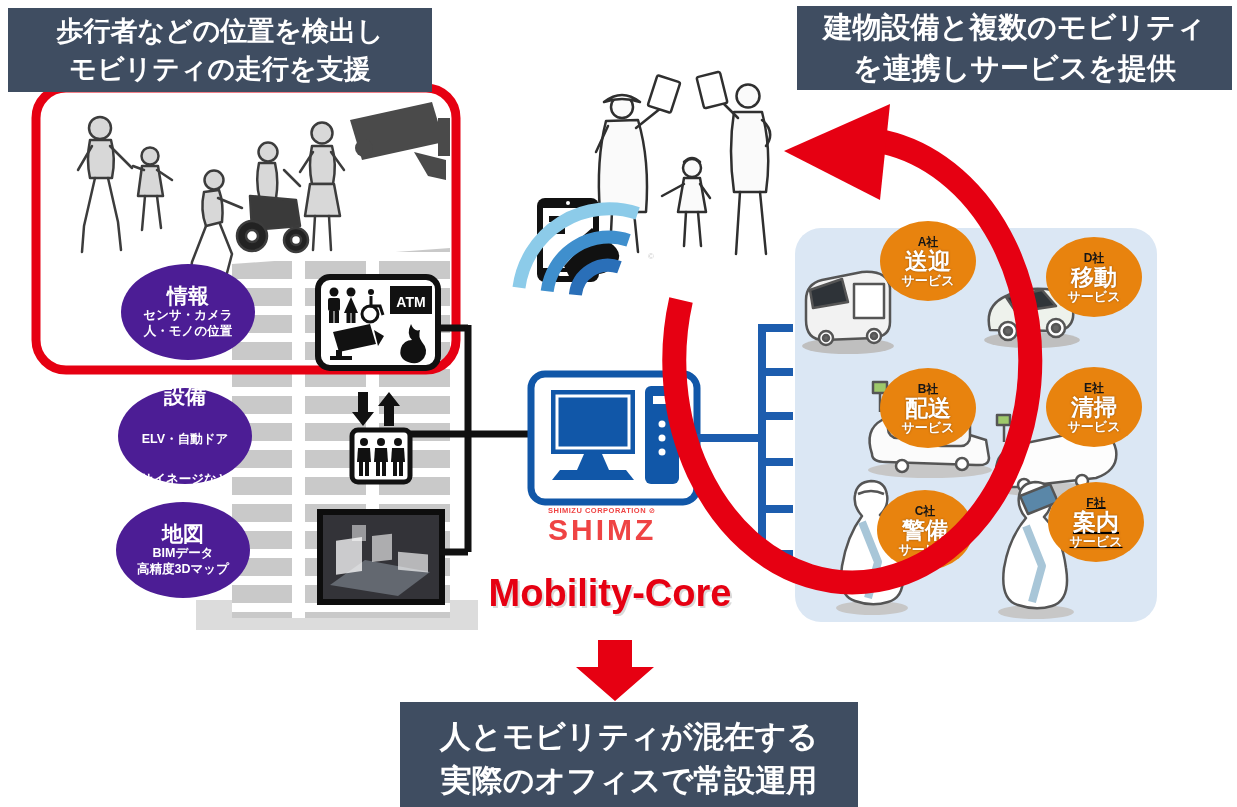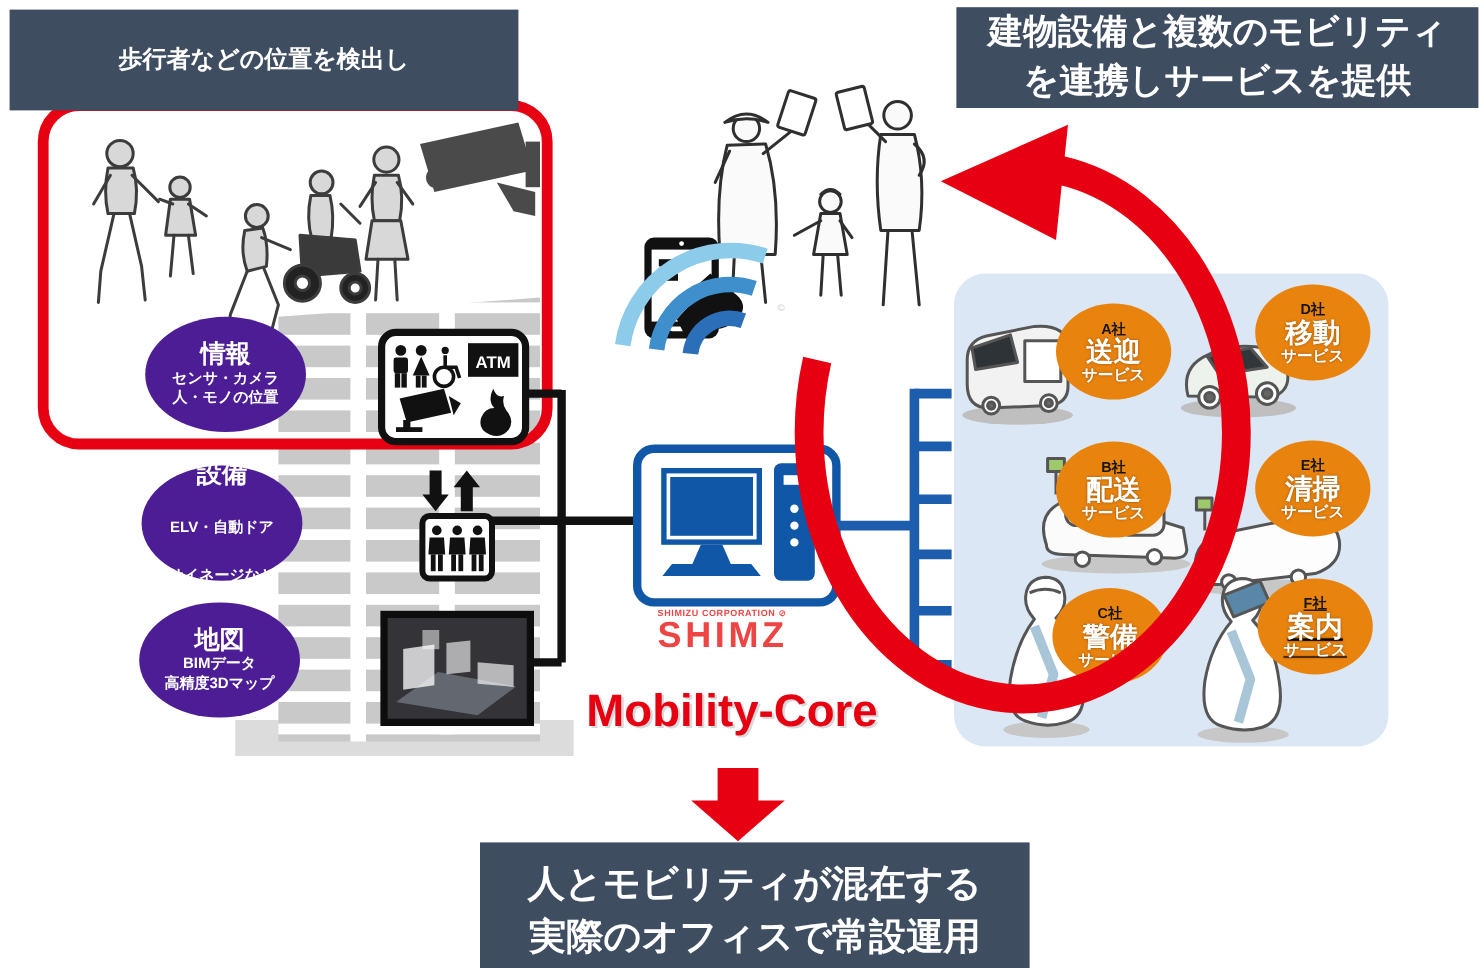--- a/index.html
+++ b/index.html
@@ -300,22 +300,23 @@
     <line x1="762" y1="372" x2="793" y2="372"></line>
     <line x1="762" y1="416" x2="793" y2="416"></line>
     <line x1="762" y1="462" x2="793" y2="462"></line>
     <line x1="762" y1="509" x2="793" y2="509"></line>
     <line x1="762" y1="554" x2="793" y2="554"></line>
   </g>
 
   <polygon points="598,640 632,640 632,667 654,667 615,701 576,667 598,667" fill="#e60012"></polygon>
 </svg>
 
-<div class="abs banner" style="left:8px;top:8px;width:424px;height:84px;font-size:20px;">
+<div class="abs banner" style="left:8px;top:8px;width:424px;height:84px;font-size:27px;">
   <div>歩行者などの位置を検出し</div>
+  <div>モビリティの走行を支援</div>
 </div>
 
 <div class="abs banner" style="left:797px;top:6px;width:435px;height:84px;font-size:29px;">
   <div>建物設備と複数のモビリティ</div>
   <div>を連携しサービスを提供</div>
 </div>
 
 <div class="abs banner" style="left:400px;top:702px;width:458px;height:114px;font-size:31px;">
   <div>人とモビリティが混在する</div>
   <div>実際のオフィスで常設運用</div>
@@ -332,21 +333,21 @@
   <div class="sub">ELV・自動ドア</div>
   <div class="sub">サイネージなど</div>
 </div>
 
 <div class="abs ellipse" style="left:116px;top:502px;width:134px;height:96px;">
   <div class="ttl">地図</div>
   <div class="sub">BIMデータ</div>
   <div class="sub">高精度3Dマップ</div>
 </div>
 
-<div class="abs svc" style="left:880px;top:253px;">
+<div class="abs svc" style="left:880px;top:221px;">
   <span class="co">A社</span>
   <span class="nm">送迎</span>
   <span class="sv">サービス</span>
 </div>
 <div class="abs svc" style="left:1046px;top:237px;">
   <span class="co">D社</span>
   <span class="nm">移動</span>
   <span class="sv">サービス</span>
 </div>
 <div class="abs svc" style="left:880px;top:368px;">

